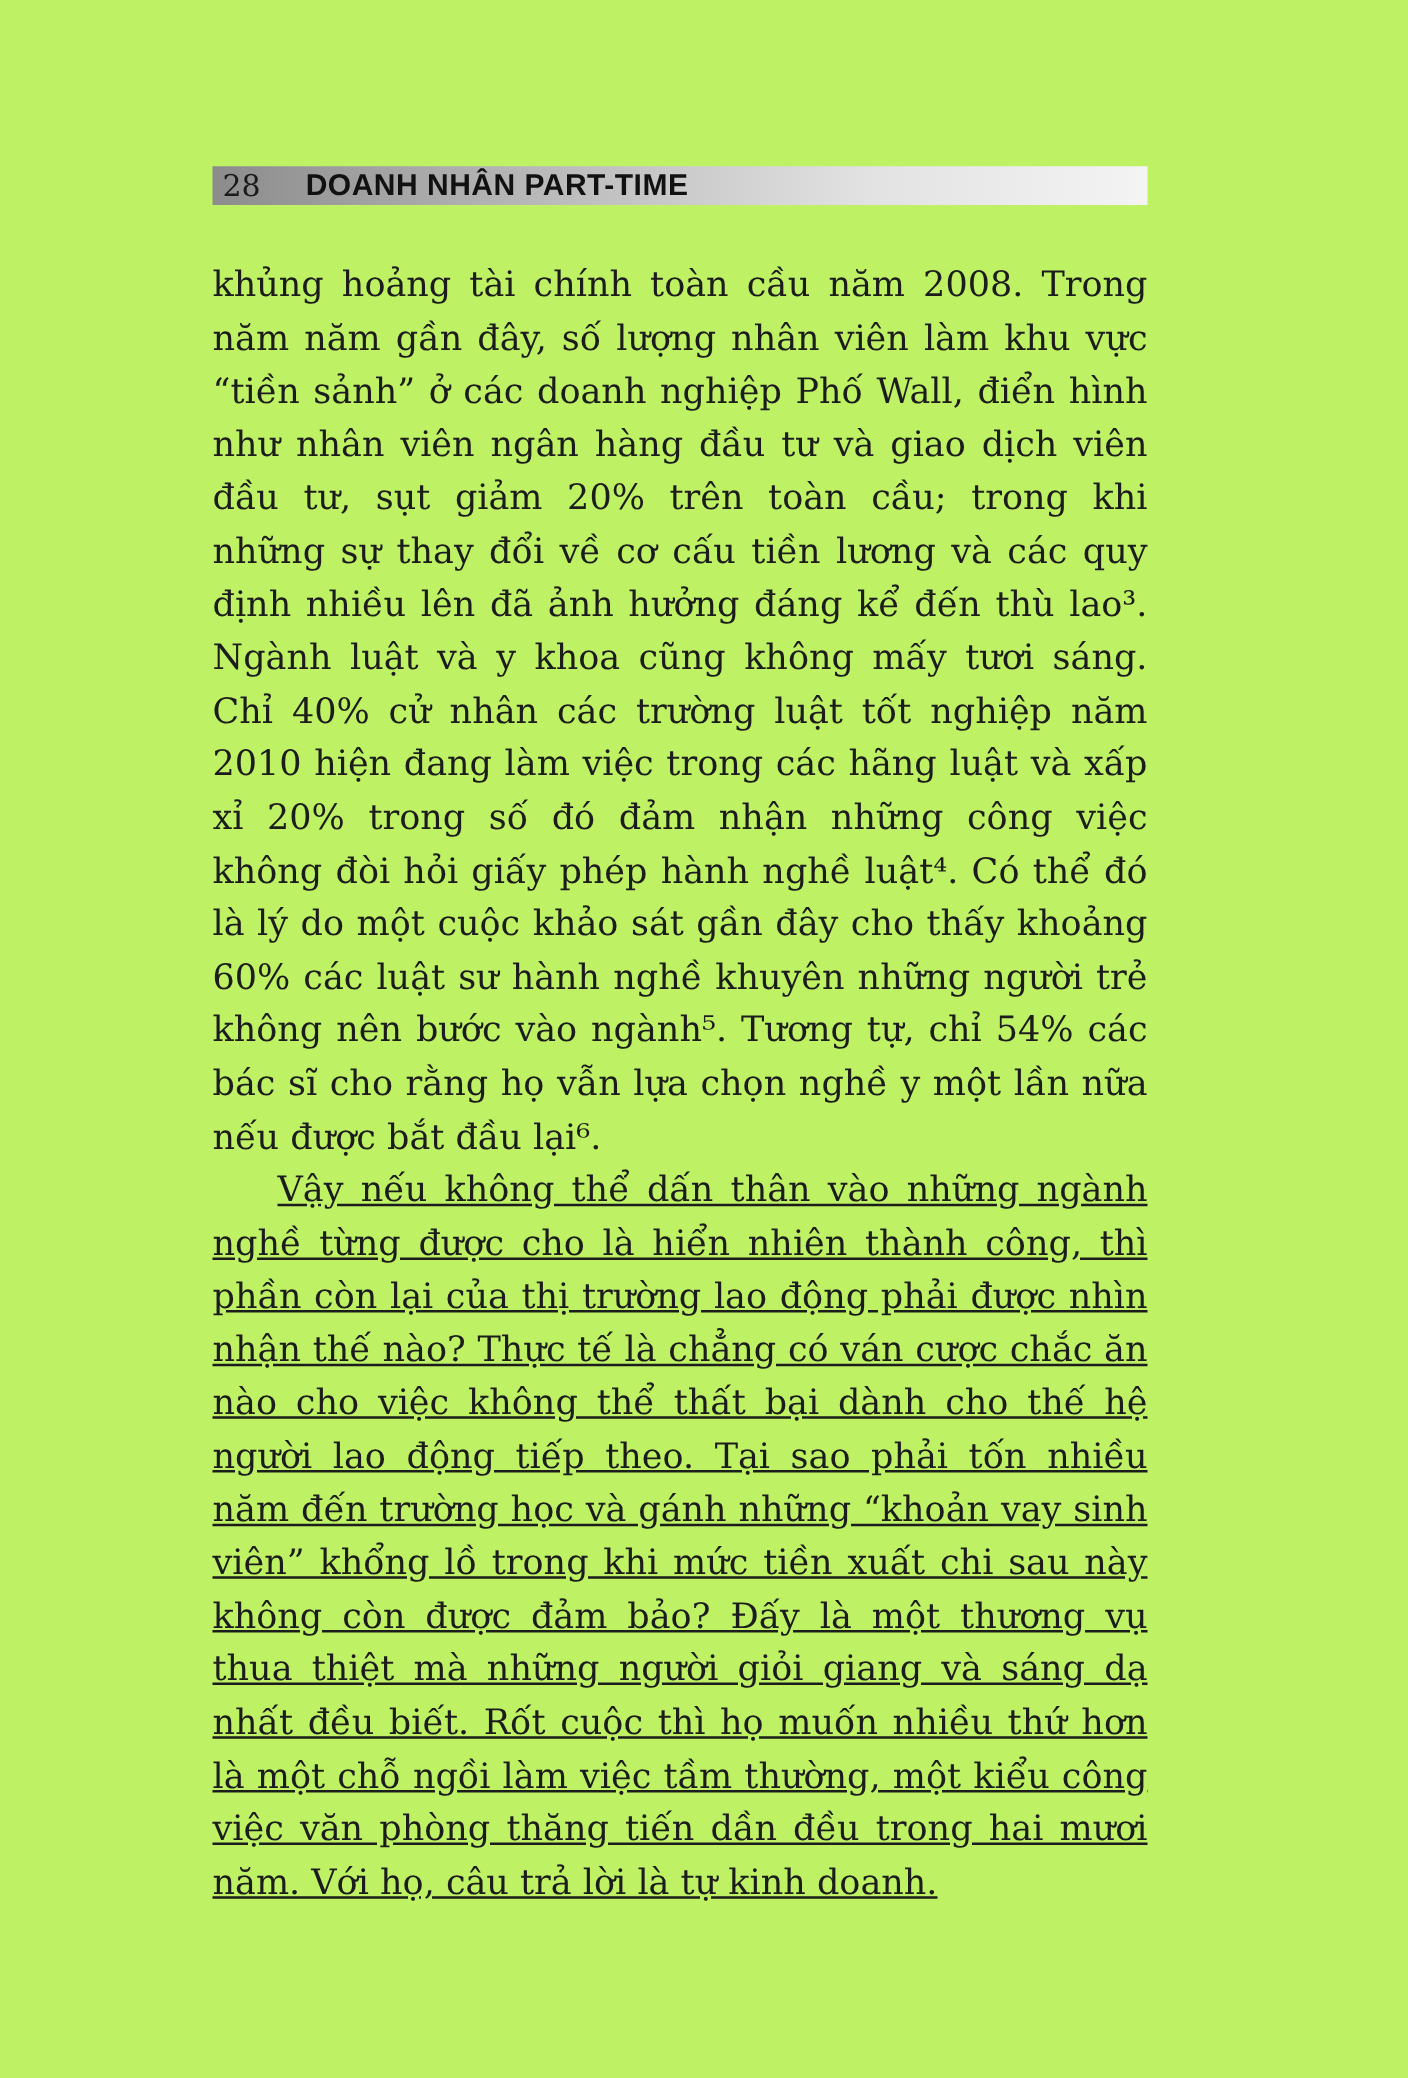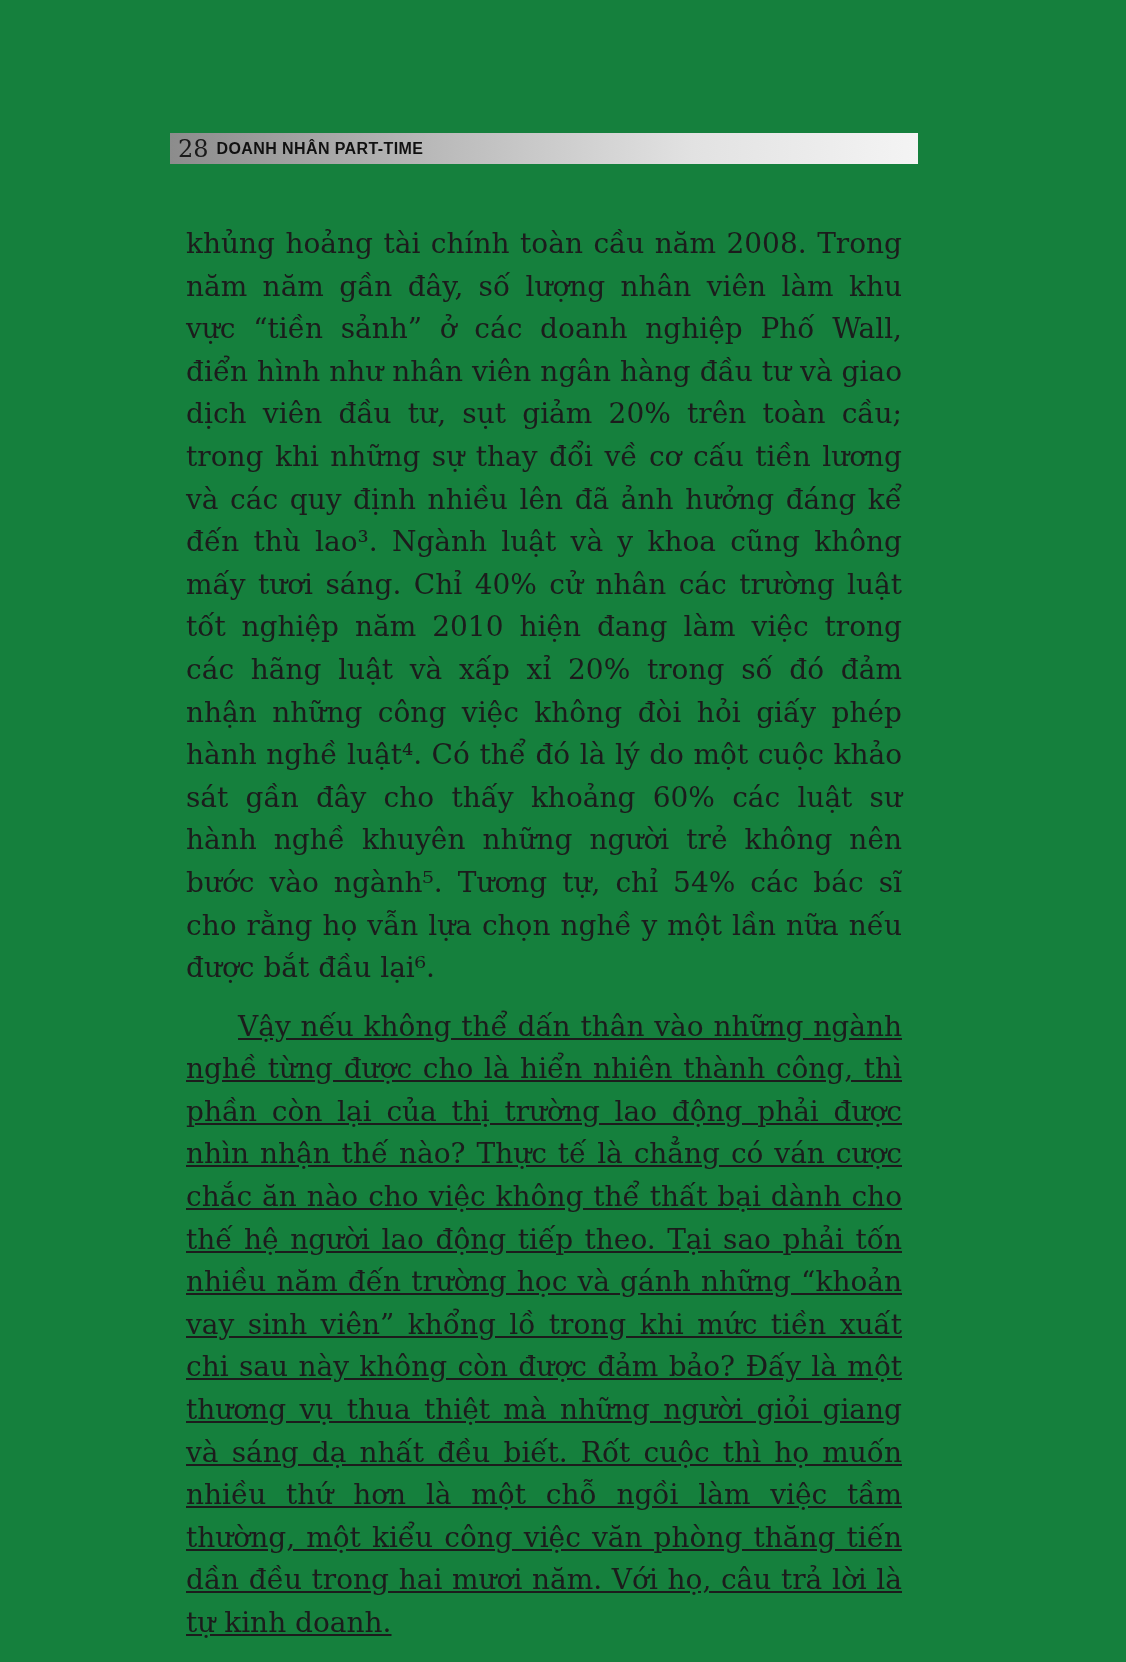--- a/index.html
+++ b/index.html
@@ -4,21 +4,21 @@
 <style>
   html, body {
     margin: 0;
     padding: 0;
     background: #ffffff;
   }
   .page {
     position: relative;
     width: 1126px;
     height: 1662px;
-    background: #15803d;
+    background: #bef264;
     overflow: hidden;
     font-family: "DejaVu Serif", serif;
   }
   .header-bar {
     position: absolute;
     left: 170px;
     top: 133px;
     width: 748px;
     height: 31px;
     background: linear-gradient(to right, #8c8c8c 0%, #b9b9b9 35%, #e2e2e2 70%, #f4f4f4 100%);
@@ -28,38 +28,38 @@
   .page-num {
     font-family: "DejaVu Serif", serif;
     font-size: 24px;
     color: #1a1a1a;
     margin-left: 8px;
     line-height: 1;
   }
   .running-title {
     font-family: "Liberation Sans", sans-serif;
     font-weight: 700;
-    font-size: 16px;
+    font-size: 24px;
     letter-spacing: 0.4px;
     color: #111111;
-    margin-left: 8px;
+    margin-left: 36px;
     line-height: 1;
   }
   .body-text {
     position: absolute;
     left: 170px;
     top: 207px;
     width: 748px;
     font-size: 28px;
     line-height: 42.6px;
     color: #1c1c1c;
     text-align: justify;
   }
   .para {
-    margin: 16px;
+    margin: 0;
     padding: 0;
   }
   .para + .para {
     margin-top: 0;
     text-decoration: underline;
   }
   .para.indent {
     text-indent: 52px;
   }
 </style>

